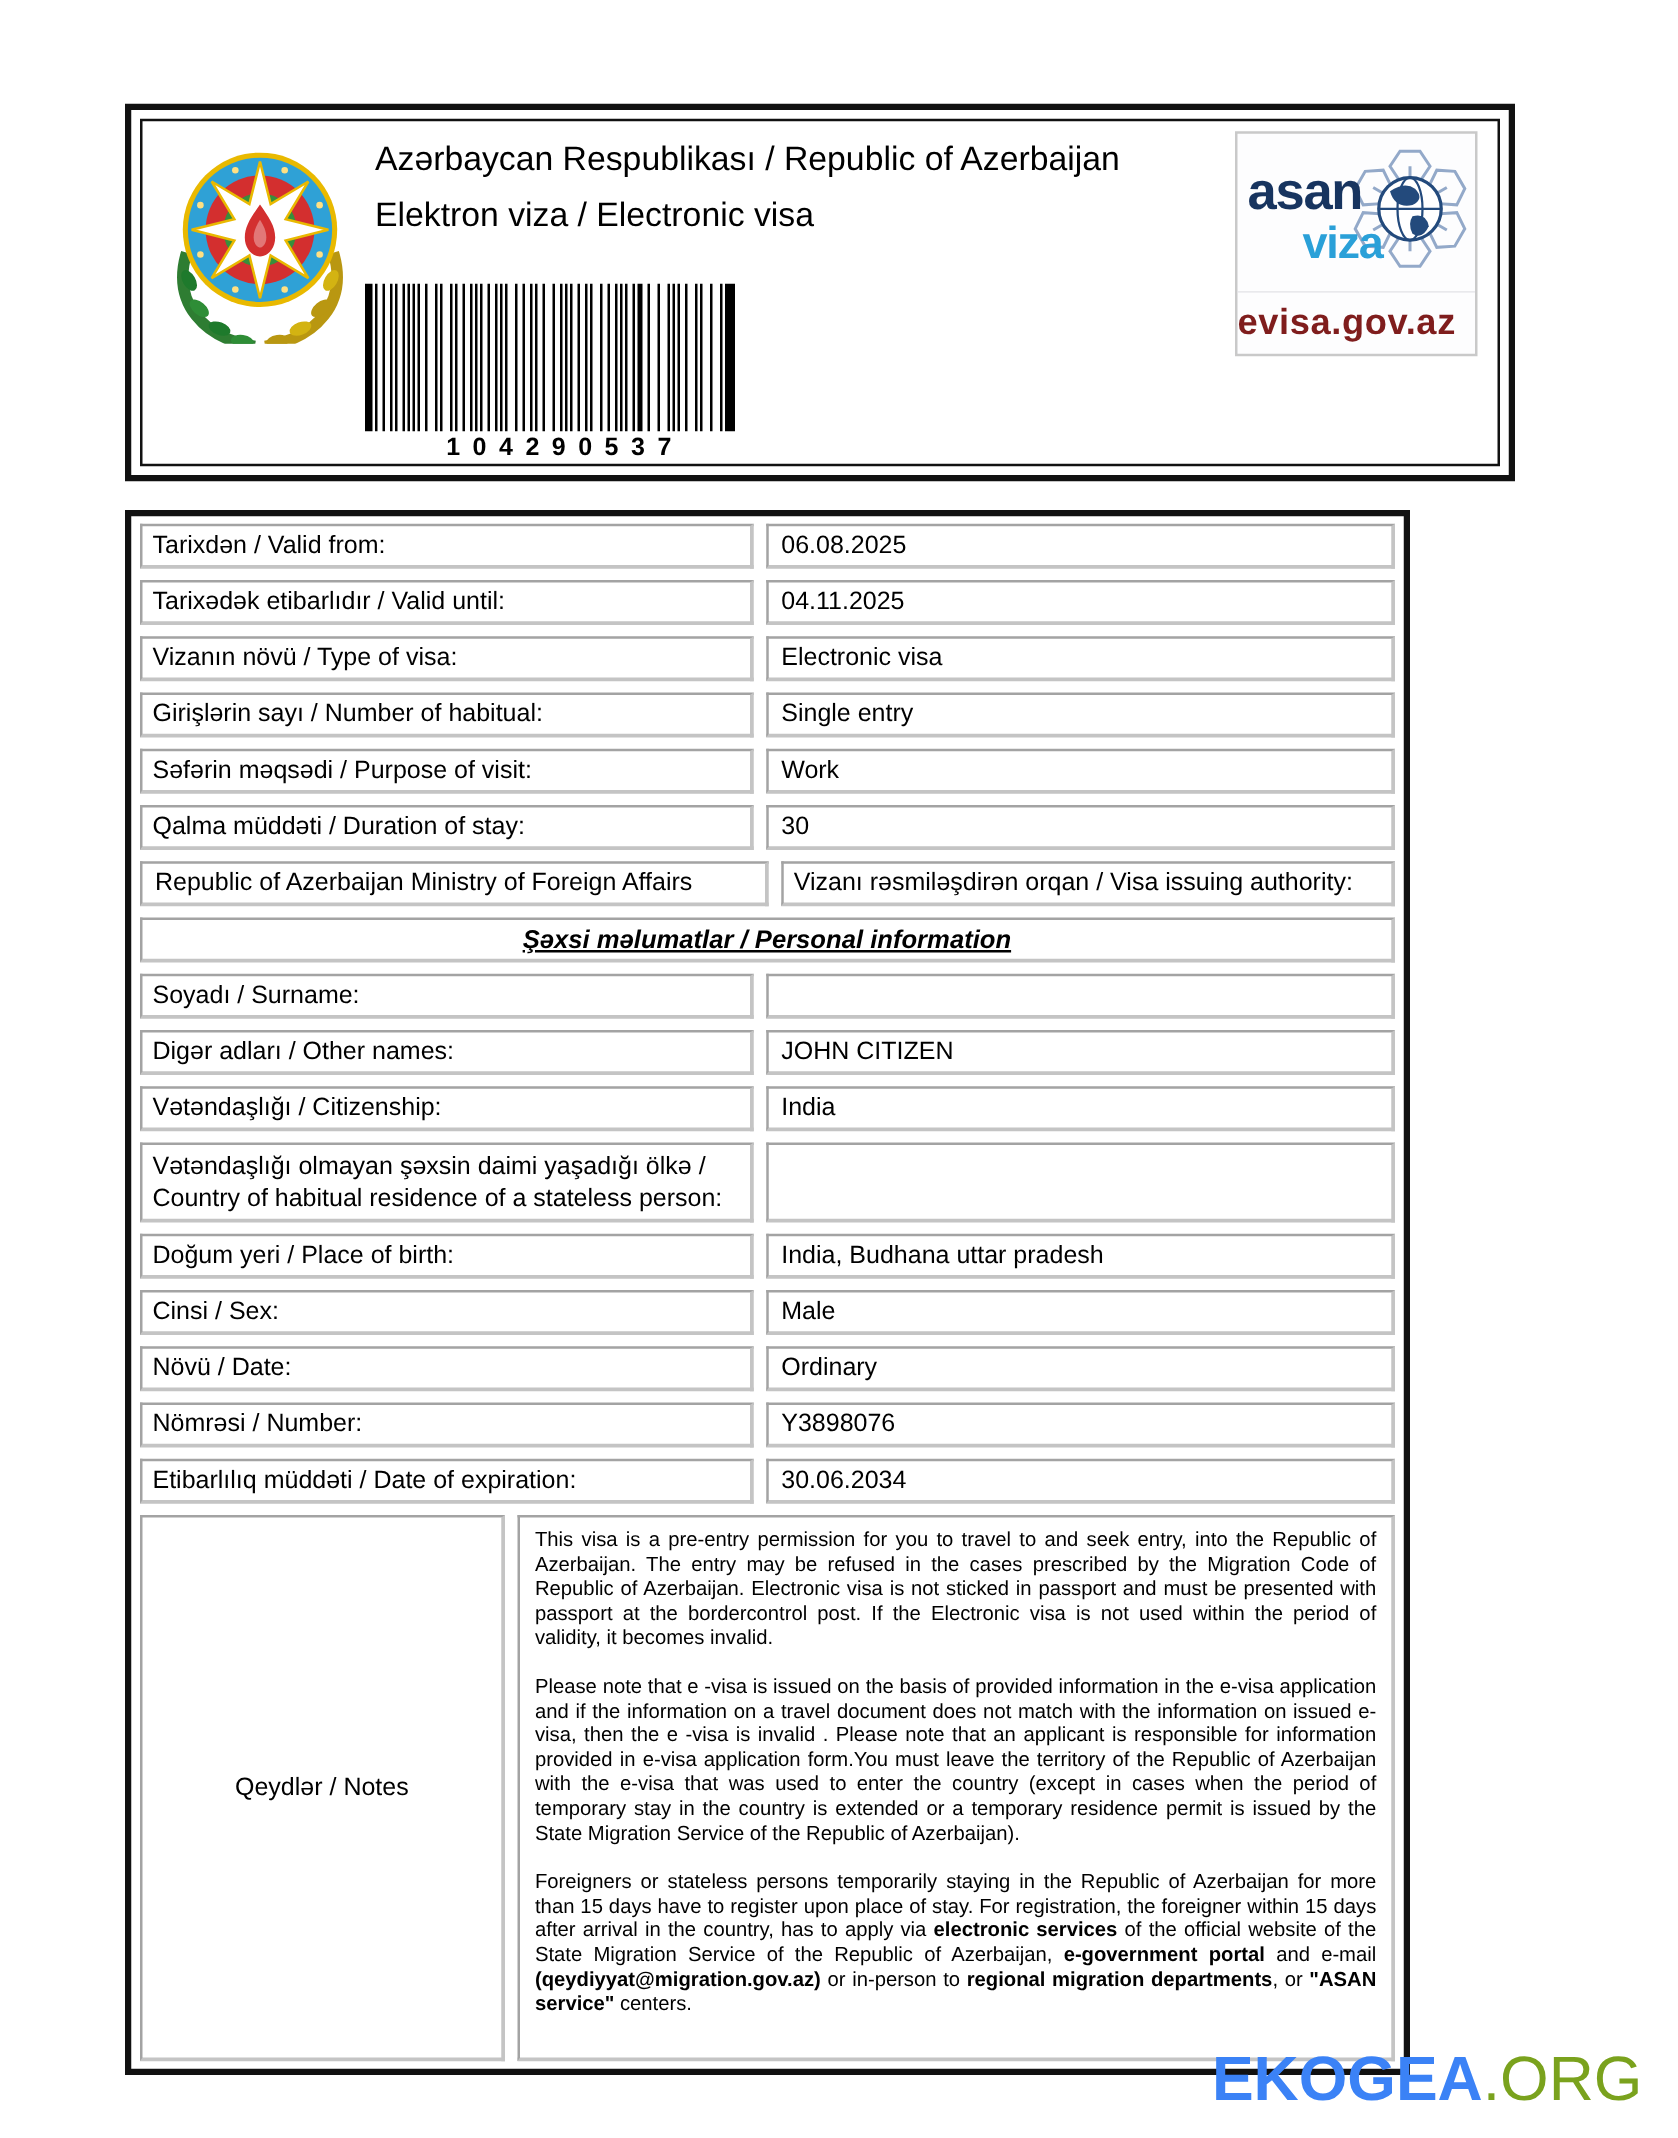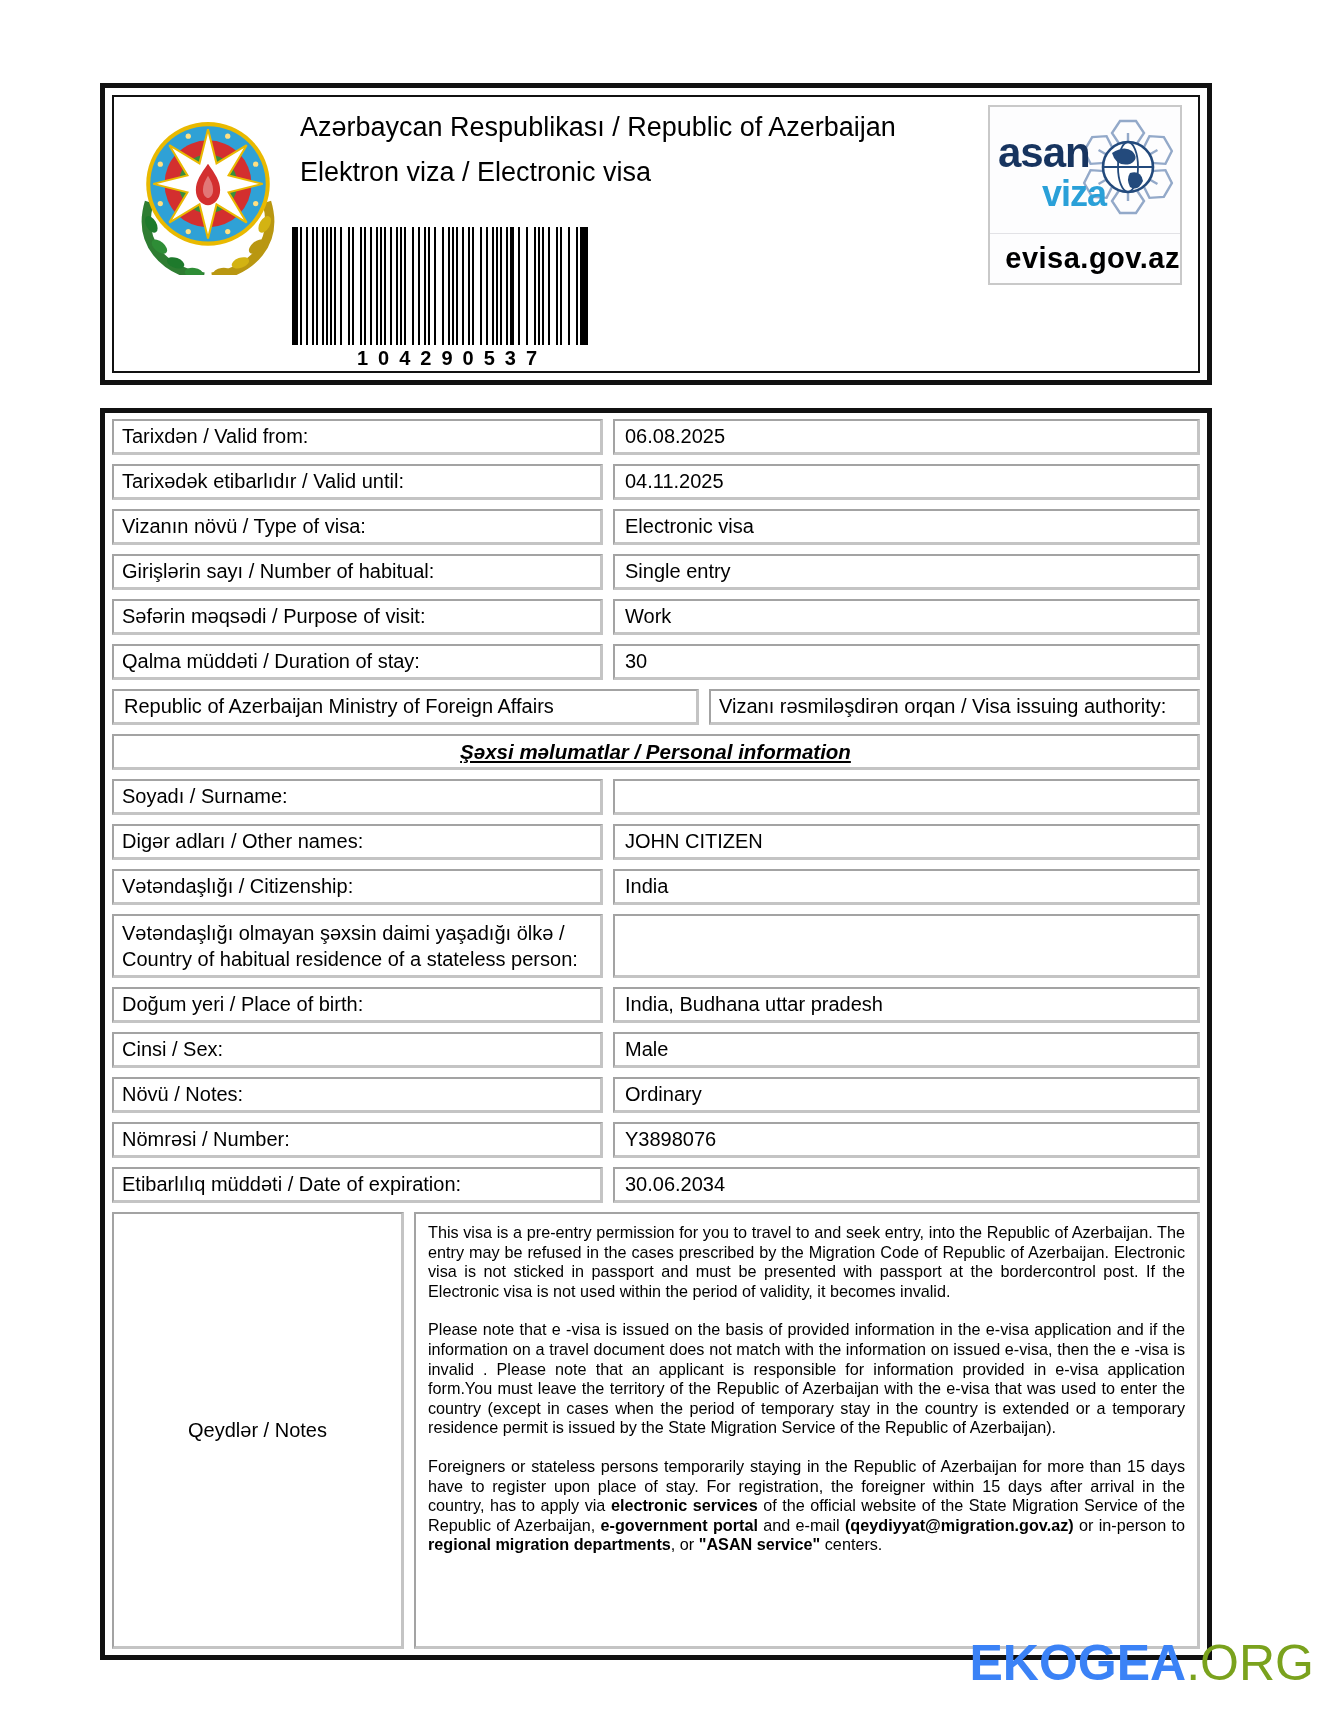--- a/index.html
+++ b/index.html
@@ -17,24 +17,24 @@
   .barcode-bars{display:flex;align-items:stretch;height:118px;background:#fff;}
   .barcode-bars .bar{background:#000;height:100%;flex:none;}
   .barcode-num{margin-top:2px;text-align:center;font-weight:bold;font-size:20px;letter-spacing:10px;
                font-family:"Liberation Sans",sans-serif;}
   .logo-box{position:absolute;right:16px;top:8px;width:194px;height:180px;border:2px solid #c9c9c9;
             box-sizing:border-box;background:#fdfdfe;}
   .logo-art{position:absolute;right:0px;top:2px;width:104px;height:128px;}
   .logo-asan{position:absolute;left:8px;top:22px;font-size:42px;font-weight:bold;color:#17345f;letter-spacing:-1px;}
   .logo-viza{position:absolute;left:52px;top:66px;font-size:36px;font-weight:bold;color:#2aa0d8;letter-spacing:-1px;}
   .logo-site{position:absolute;left:0;right:0;bottom:8px;border-top:1px solid #e2e2e6;padding-top:8px;
-             text-align:right;font-size:29px;font-weight:bold;color:#000000;letter-spacing:0.5px;}
+             text-align:left;font-size:29px;font-weight:bold;color:#7f1d1d;letter-spacing:0.5px;}
 
   
-  .table-box{position:absolute;left:100px;top:408px;width:1112px;height:1252px;border:5px solid #111;
+  .table-box{position:absolute;left:100px;top:408px;width:1028px;height:1252px;border:5px solid #111;
              box-sizing:border-box;padding:6px 7px;display:flex;flex-direction:column;gap:9px;}
   .row{display:flex;gap:10px;flex:none;}
   .cell{background:#fff;box-sizing:border-box;
         border-style:solid;border-width:2px 3px 3px 2px;border-color:#a3a3a3 #c4c4c4 #c4c4c4 #a3a3a3;
         display:flex;align-items:center;font-size:20px;}
   .label-cell{width:491px;flex:none;padding:2px 8px;}
   .value-cell{flex:1;padding:2px 10px;}
   .row.tall{height:64px;}
   .row.tall .label-cell{line-height:26px;}
   .row:not(.tall):not(.notes-row){height:36px;}
@@ -250,21 +250,21 @@
       </div>
       <div class="row">
         <div class="cell label-cell">Doğum yeri / Place of birth:</div>
         <div class="cell value-cell">India, Budhana uttar pradesh</div>
       </div>
       <div class="row">
         <div class="cell label-cell">Cinsi / Sex:</div>
         <div class="cell value-cell">Male</div>
       </div>
       <div class="row">
-        <div class="cell label-cell">Növü / Notes:</div>
+        <div class="cell label-cell">Növü / Date:</div>
         <div class="cell value-cell">Ordinary</div>
       </div>
       <div class="row">
         <div class="cell label-cell">Nömrəsi / Number:</div>
         <div class="cell value-cell">Y3898076</div>
       </div>
       <div class="row">
         <div class="cell label-cell">Etibarlılıq müddəti / Date of expiration:</div>
         <div class="cell value-cell">30.06.2034</div>
       </div>

